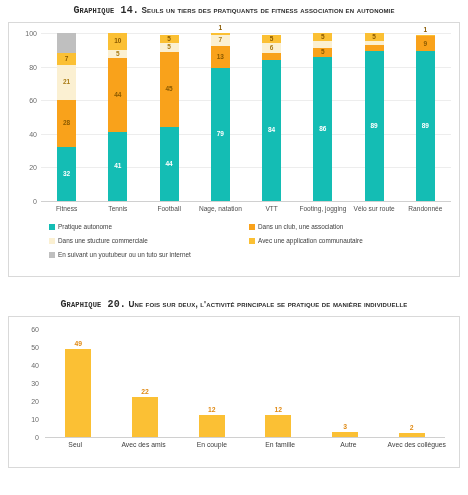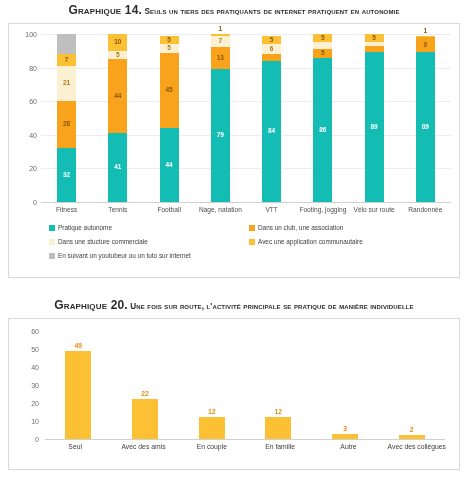--- a/index.html
+++ b/index.html
@@ -14,21 +14,21 @@
   
   .fig-title {
     text-align: center;
     color: #2b2b2b;
     font-size: 8.2px;
     font-weight: bold;
     font-variant: small-caps;
     letter-spacing: .15px;
     line-height: 11px;
   }
-  .fig-title .lead { font-size: 12px; }
+  .fig-title .lead { font-size: 10px; font-family: Liberation Mono, monospace; }
   .t1 { padding-top: 5px; }
   .t2 { padding-top: 0px; }
 
   
   .frame {
     border: 1px solid #d9d9d9;
     background: #fff;
     position: relative;
   }
   #frame1 { margin: 6px 8px 0 8px; height: 255px; }
@@ -97,21 +97,21 @@
   }
   #x2 { top: 124px; }
   #x2 div { font-size: 6.8px; color: #3d3d3d; }
 </style>
 </head>
 <body>
 
 <div class="page">
 
   <div class="fig-title t1">
-    <span class="lead">Graphique 14.</span><span> Seuls un tiers des pratiquants de internet pratiquent en autonomie</span><br>
+    <span class="lead">Graphique 14.</span><span> Seuls un tiers des pratiquants de fitness association en autonomie</span><br>
   </div>
 
   <div class="frame" id="frame1">
 
     <div class="plot" id="plot1">
       <div class="gridline" style="top:0%"></div>
       <div class="gridline" style="top:20%"></div>
       <div class="gridline" style="top:40%"></div>
       <div class="gridline" style="top:60%"></div>
       <div class="gridline" style="top:80%"></div>
@@ -283,21 +283,21 @@
         <span class="leg-text">Avec une application communautaire</span>
       </div>
       <div class="leg-item full">
         <span class="swatch" style="background:#BFBFBF"></span>
         <span class="leg-text">En suivant un youtubeur ou un tuto sur internet</span>
       </div>
     </div>
   </div>
 
   <div class="fig-title t2" style="margin-top:22px;">
-    <span class="lead">Graphique 20.</span><span> Une fois sur route, l'activité principale se pratique de manière individuelle</span>
+    <span class="lead">Graphique 20.</span><span> Une fois sur deux, l'activité principale se pratique de manière individuelle</span>
   </div>
 
   <div class="frame" id="frame2">
     <div class="plot" id="plot2">
       <div class="baseline" style="top:100%"></div>
 
       <div class="axis-label" style="top:0%;      left:-28px;">60</div>
       <div class="axis-label" style="top:16.67%; left:-28px;">50</div>
       <div class="axis-label" style="top:33.33%; left:-28px;">40</div>
       <div class="axis-label" style="top:50%;    left:-28px;">30</div>

